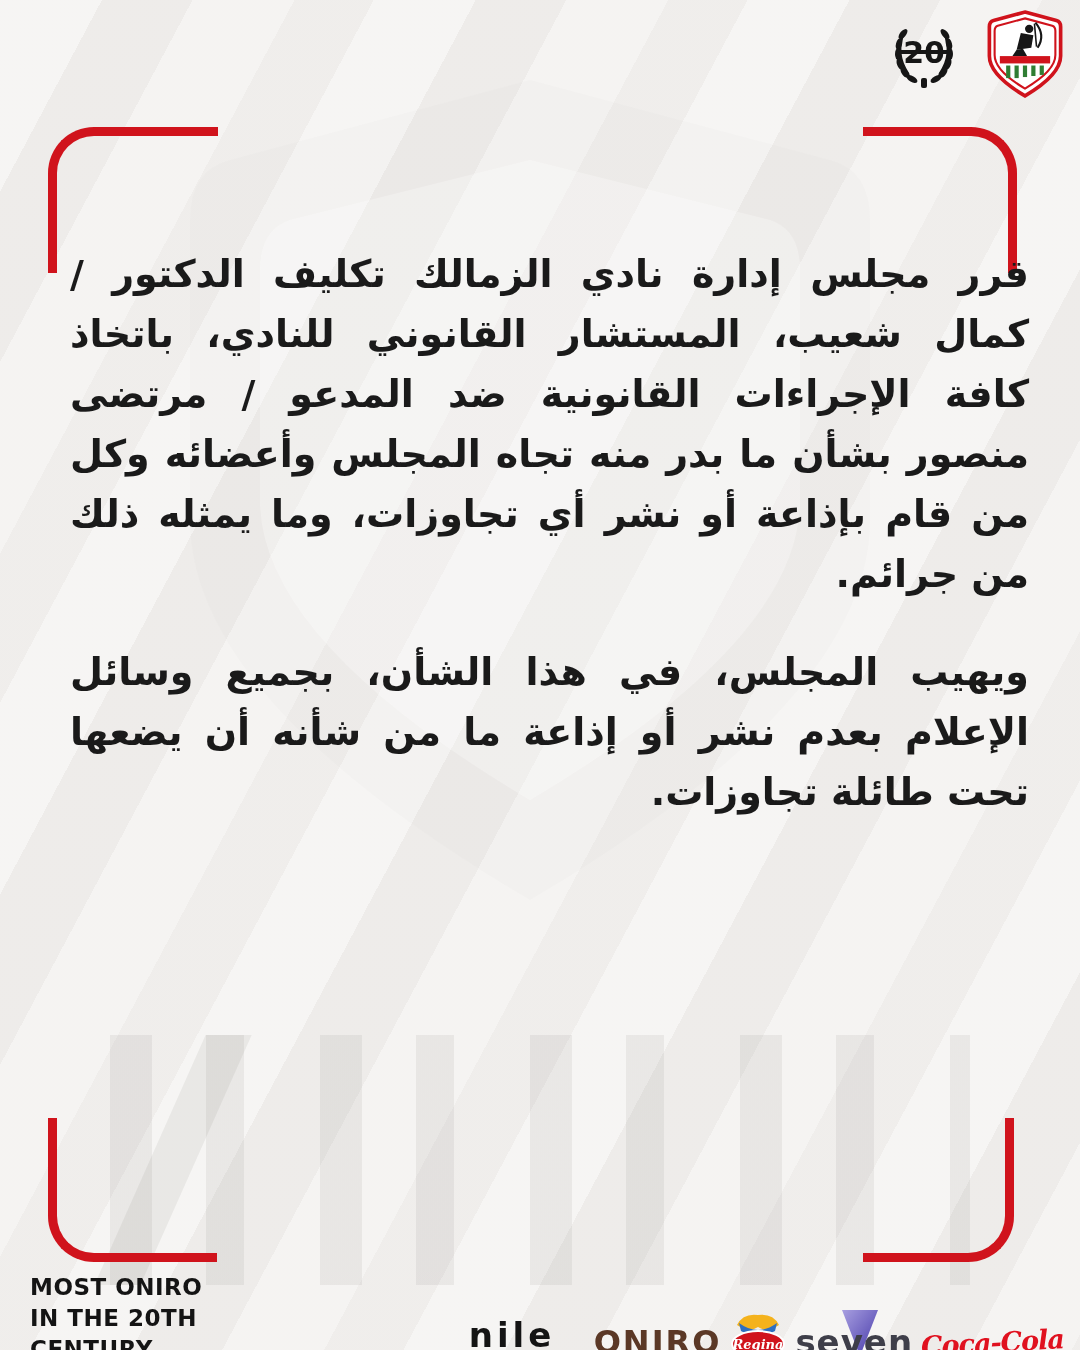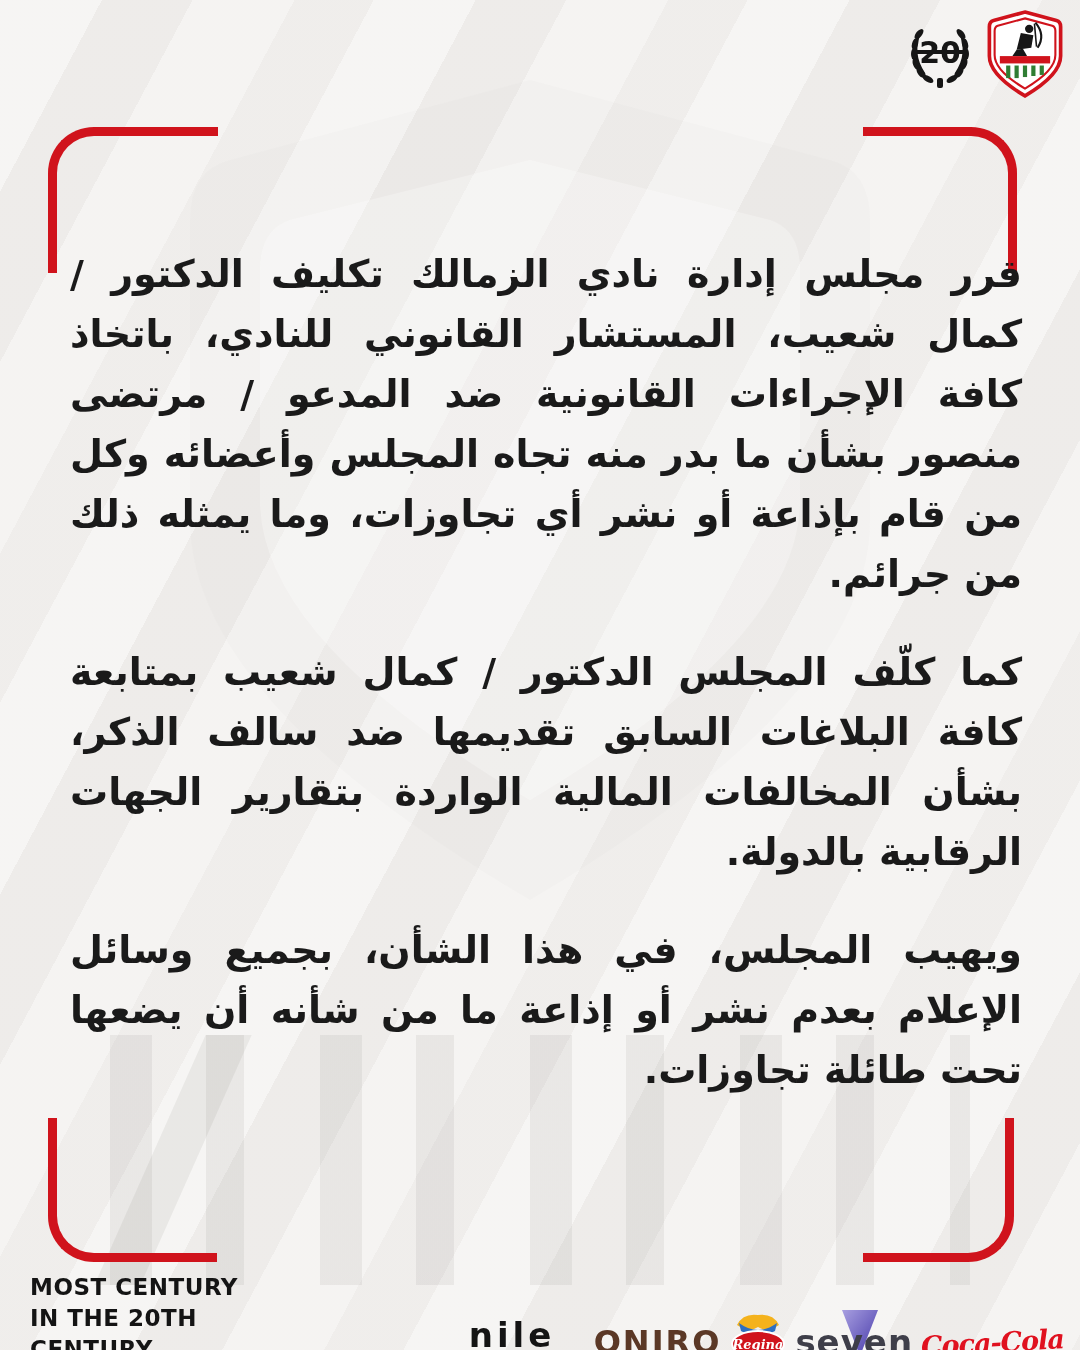--- a/index.html
+++ b/index.html
@@ -45,25 +45,25 @@
   .bracket.tl { left:48px;  top:127px;  width:170px; height:146px;
     border-top-width:9px; border-left-width:9px; border-top-left-radius:46px; }
   .bracket.tr { left:863px; top:127px;  width:154px; height:146px;
     border-top-width:9px; border-right-width:9px; border-top-right-radius:46px; }
   .bracket.bl { left:48px;  top:1118px; width:169px; height:144px;
     border-bottom-width:9px; border-left-width:9px; border-bottom-left-radius:46px; }
   .bracket.br { left:863px; top:1118px; width:151px; height:144px;
     border-bottom-width:9px; border-right-width:9px; border-bottom-right-radius:46px; }
 
   
-  .logos { position:absolute; top:10px; right:14px; display:flex; align-items:center; gap:10px; }
+  .logos { position:absolute; top:10px; right:14px; display:flex; align-items:center; gap:26px; }
 
   
   .statement {
-    position:absolute; left:70px; right:58px; top:244px;
+    position:absolute; left:70px; right:51px; top:244px;
     direction:rtl;
     font-weight:bold;
     font-size:38px;
     line-height:60px;
     text-align:justify;
     color:#1a1a1a;
     letter-spacing:0;
   }
   .statement p { margin-bottom:38px; }
   .statement p:last-child { margin-bottom:0; }
@@ -152,26 +152,25 @@
         <rect x="36" y="53" width="4" height="11"></rect>
         <rect x="44" y="53" width="4" height="10"></rect>
         <rect x="52" y="53" width="4" height="9"></rect>
       </g>
     </svg>
   </span>
 </div>
 
 <div class="statement">
   <p>قرر مجلس إدارة نادي الزمالك تكليف الدكتور / كمال شعيب، المستشار القانوني للنادي، باتخاذ كافة الإجراءات القانونية ضد المدعو / مرتضى منصور بشأن ما بدر منه تجاه المجلس وأعضائه وكل من قام بإذاعة أو نشر أي تجاوزات، وما يمثله ذلك من جرائم.</p>
-  <p>كما كلّف المجلس الدكتور / كمال شعيب بمتابعة كافة البلاغات السابق تقديمها ضد سالف الذكر، بشأن المخالفات المالية الواردة بتقارير الجهات الرقابية بالدولة.</p>
   <p>ويهيب المجلس، في هذا الشأن، بجميع وسائل الإعلام بعدم نشر أو إذاعة ما من شأنه أن يضعها تحت طائلة تجاوزات.</p>
 </div>
 
 <div class="tagline">
-  <div>MOST CENTURY</div>
+  <div>MOST ONIRO</div>
   <div>IN THE 20TH</div>
   <div>CENTURY</div>
 </div>
 
 <div class="sponsors">
   <div class="sp-nile">
     <div class="word">nile</div>
     <div class="sub">DEVELOPMENTS</div>
   </div>
   <div class="sp-oniro">ONIRO</div>

